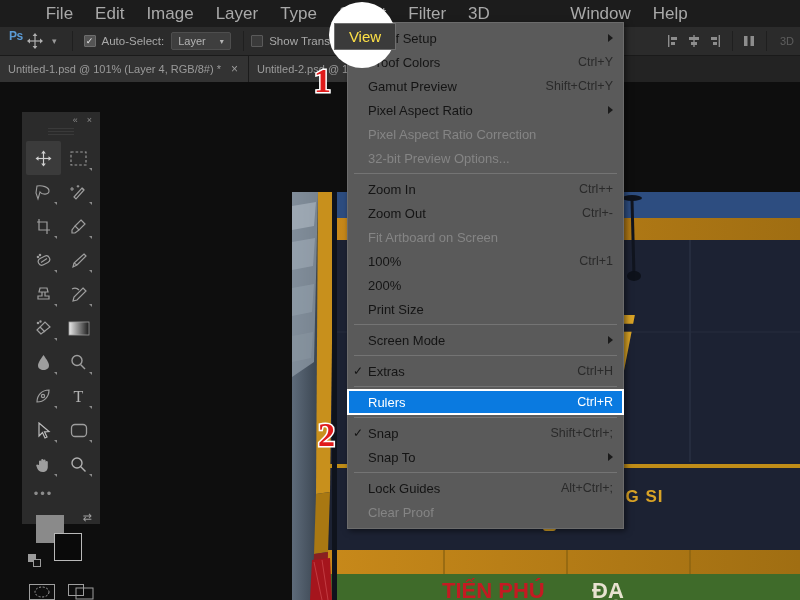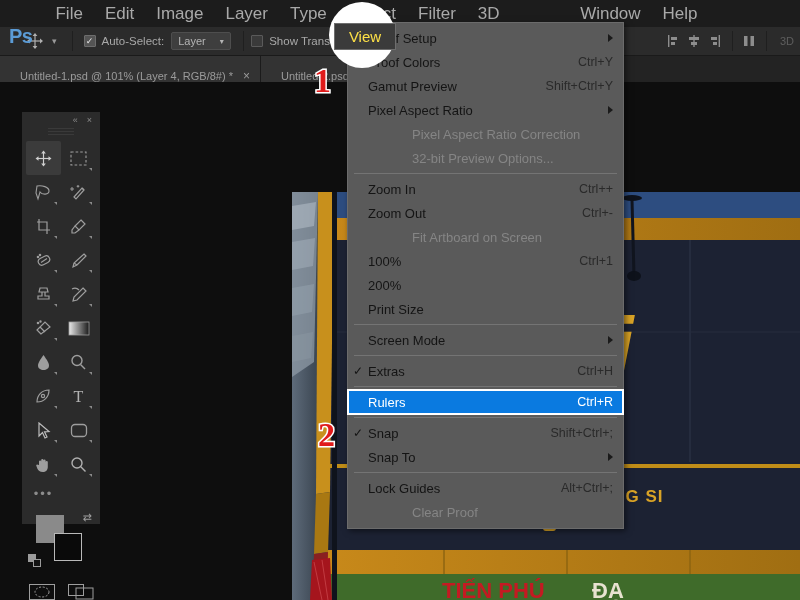--- a/index.html
+++ b/index.html
@@ -19,21 +19,21 @@
   
   .menubar {
     position: absolute; top: 0; left: 0;
     width: 800px; height: 27px;
     background: #1c1c1c;
     display: flex; align-items: center;
     z-index: 5;
   }
   .ps-logo {
     color: #5b9bd5;
-    font-size: 20px; font-weight: bold;
+    font-size: 12px; font-weight: bold;
     padding: 0 12px 0 9px;
     letter-spacing: -0.5px;
     font-family: "Liberation Sans", sans-serif;
     margin-top: 45px;
   }
   .menubar-item {
     color: #a9a9a9;
     font-size: 17px;
     padding: 5px 11px;
     white-space: nowrap;
@@ -88,22 +88,22 @@
   
   .tabbar {
     position: absolute; top: 56px; left: 0;
     width: 800px; height: 26px;
     background: #232323;
     display: flex; align-items: stretch;
     z-index: 3;
   }
   .tab {
     background: #333333;
-    display: flex; align-items: flex-end;
-    padding: 0 10px 0 20px;
+    display: flex; align-items: center;
+    padding: 0 10px 0 8px;
     border-right: 1px solid #1b1b1b;
     color: #9b9b9b; font-size: 11px;
     white-space: nowrap;
   }
   .tab .tab-close {
     margin-left: 10px; color: #9b9b9b; font-size: 12px; line-height: 1;
   }
   .tabbar-rest { flex: 1; background: #232323; }
 
   
@@ -213,21 +213,21 @@
   }
   .mi .mi-label { flex: 1 1 auto; }
   .mi .mi-short { color: #2a2a2a; font-size: 12.5px; padding-left: 12px; }
   .mi .mi-arrow {
     width: 0; height: 0;
     border-top: 4px solid transparent;
     border-bottom: 4px solid transparent;
     border-left: 5px solid #1a1a1a;
     margin-left: 10px;
   }
-  .mi.disabled { color: #858585; margin-left: 44px; }
+  .mi.disabled { color: #858585; }
   .mi.sel {
     background: #0a7ae0;
     color: #ffffff;
     outline: 2px solid #ffffff;
     outline-offset: -1px;
   }
   .mi.sel .mi-short, .mi.sel .check { color: #ffffff; }
   .mi-sep {
     height: 1px; background: #747474;
     margin: 3px 6px 3px 6px;

